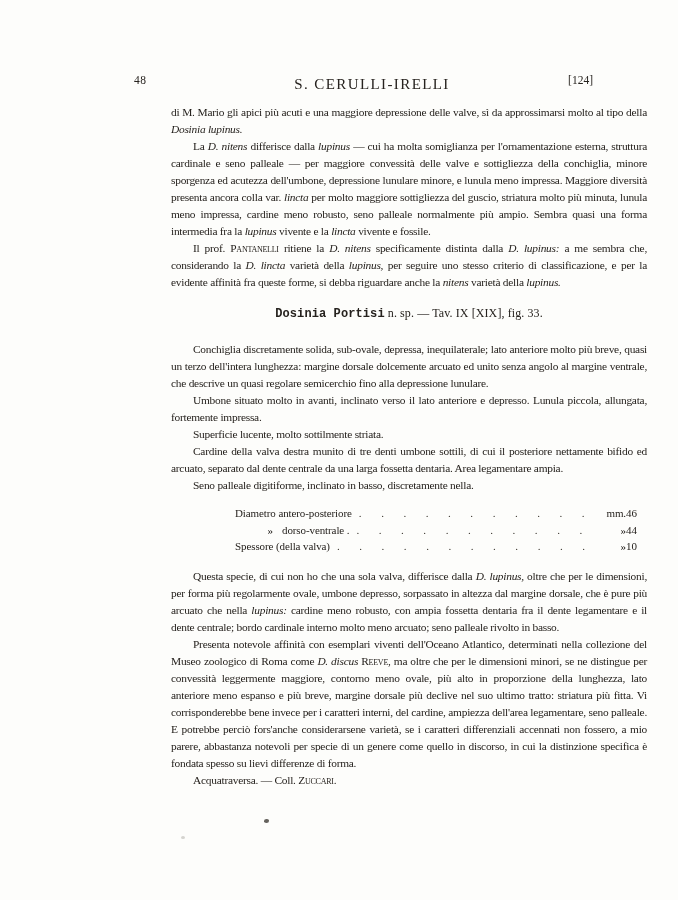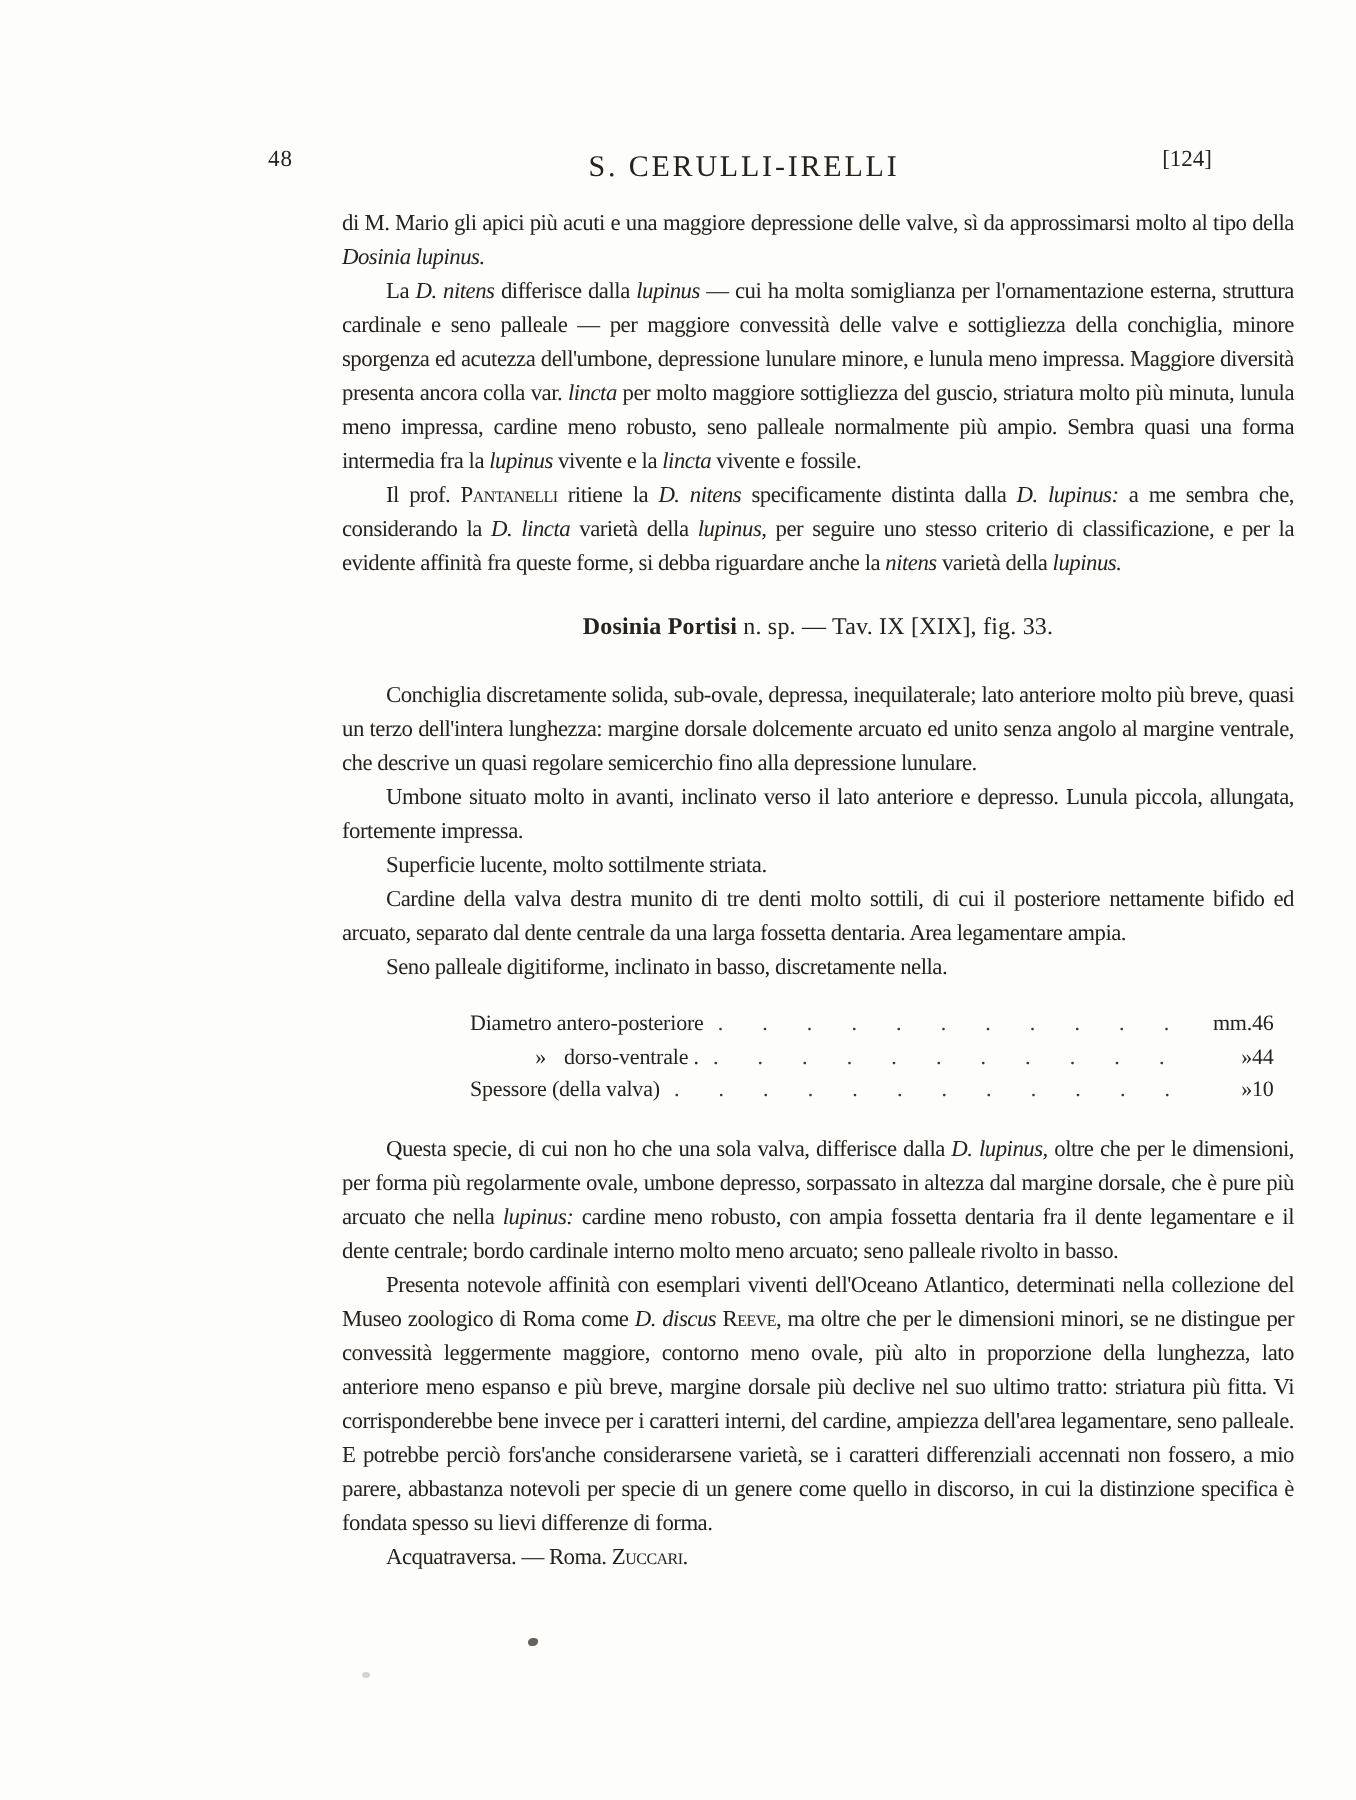--- a/index.html
+++ b/index.html
@@ -30,42 +30,42 @@
     position:absolute;left:0;top:0;
     font-size:11.5px;letter-spacing:.5px;
   }
   .running-title{
     position:absolute;left:50%;top:2px;
     transform:translateX(-50%);
     font-size:15px;letter-spacing:1.4px;
     white-space:nowrap;
   }
   .bracket-number{
-    position:absolute;right:4px;top:0;
+    position:absolute;right:17px;top:0;
     font-size:11.5px;
   }
   
   .body-text{
     position:absolute;
     top:104px;left:134px;width:476px;
     font-size:11.4px;
     line-height:17px;
     letter-spacing:-0.25px;
     text-align:justify;
     hyphens:auto;
     margin-left:37px;
   }
   .body-text p{
     margin:0;
     text-indent:22px;
   }
   .body-text p.noindent{text-indent:0;}
   .it{font-style:italic;}
   .sc{font-variant:small-caps;}
-  .bd{font-weight:bold;}
+  .bd{font-weight:bold;font-family:Liberation Mono, monospace;}
   
   .species-heading{
     margin:14px 0 18px 0 !important;
     text-indent:0 !important;
     text-align:center;
     font-size:12px;
     letter-spacing:.1px;
   }
   
   .measurements{
@@ -143,21 +143,21 @@
 
 
     <p class="species-heading"><span class="bd">Dosinia Portisi</span><span> n. sp. — Tav. IX [XIX], fig. 33.</span></p>
 
     <p><span>Conchiglia discretamente solida, sub-ovale, depressa, inequilaterale; lato anteriore molto più breve, quasi un terzo dell'intera lunghezza: margine dorsale dolcemente arcuato ed unito senza angolo al margine ventrale, che descrive un quasi regolare semicerchio fino alla depressione lunulare.</span></p>
 
     <p><span>Umbone situato molto in avanti, inclinato verso il lato anteriore e depresso. Lunula piccola, allungata, fortemente impressa.</span></p>
 
     <p><span>Superficie lucente, molto sottilmente striata.</span></p>
 
-    <p><span>Cardine della valva destra munito di tre denti molto sottili, di cui il posteriore nettamente bifido ed arcuato, separato dal dente centrale da una larga fossetta dentaria. Area legamentare ampia.</span></p>
+    <p><span>Cardine della valva destra munito di tre denti umbone sottili, di cui il posteriore nettamente bifido ed arcuato, separato dal dente centrale da una larga fossetta dentaria. Area legamentare ampia.</span></p>
 
     <p><span>Seno palleale digitiforme, inclinato in basso, discretamente nella.</span></p>
 
     <div class="measurements">
       <div class="mrow">
         <span class="mlabel">Diametro antero-posteriore</span>
         <span class="mdots">. . . . . . . . . . . .</span>
         <span class="munit">mm.</span>
         <span class="mval">46</span>
       </div>
@@ -173,20 +173,20 @@
         <span class="mdots">. . . . . . . . . . . .</span>
         <span class="munit">»</span>
         <span class="mval">10</span>
       </div>
     </div>
 
     <p><span>Questa specie, di cui non ho che una sola valva, differisce dalla </span><span class="it">D. lupinus,</span><span> oltre che per le dimensioni, per forma più regolarmente ovale, umbone depresso, sorpassato in altezza dal margine dorsale, che è pure più arcuato che nella </span><span class="it">lupinus:</span><span> cardine meno robusto, con ampia fossetta dentaria fra il dente legamentare e il dente centrale; bordo cardinale interno molto meno arcuato; seno palleale rivolto in basso.</span></p>
 
     <p><span>Presenta notevole affinità con esemplari viventi dell'Oceano Atlantico, determinati nella collezione del Museo zoologico di Roma come </span><span class="it">D. discus</span><span> </span><span class="sc">Reeve,</span><span> ma oltre che per le dimensioni minori, se ne distingue per convessità leggermente maggiore, contorno meno ovale, più alto in proporzione della lunghezza, lato anteriore meno espanso e più breve, margine dorsale più declive nel suo ultimo tratto: striatura più fitta. Vi corrisponderebbe bene invece per i caratteri interni, del cardine, ampiezza dell'area legamentare, seno palleale. E potrebbe perciò fors'anche considerarsene varietà, se i caratteri differenziali accennati non fossero, a mio parere, abbastanza notevoli per specie di un genere come quello in discorso, in cui la distinzione specifica è fondata spesso su lievi differenze di forma.</span></p>
 
-    <p><span>Acquatraversa. — Roma. </span><span class="sc">Zuccari.</span></p>
+    <p><span>Acquatraversa. — Coll. </span><span class="sc">Zuccari.</span></p>
 
   </div>
 
   <div class="ink-speck"></div>
   <div class="ink-speck-faint"></div>
 
 </div>
 
 </body></html>

